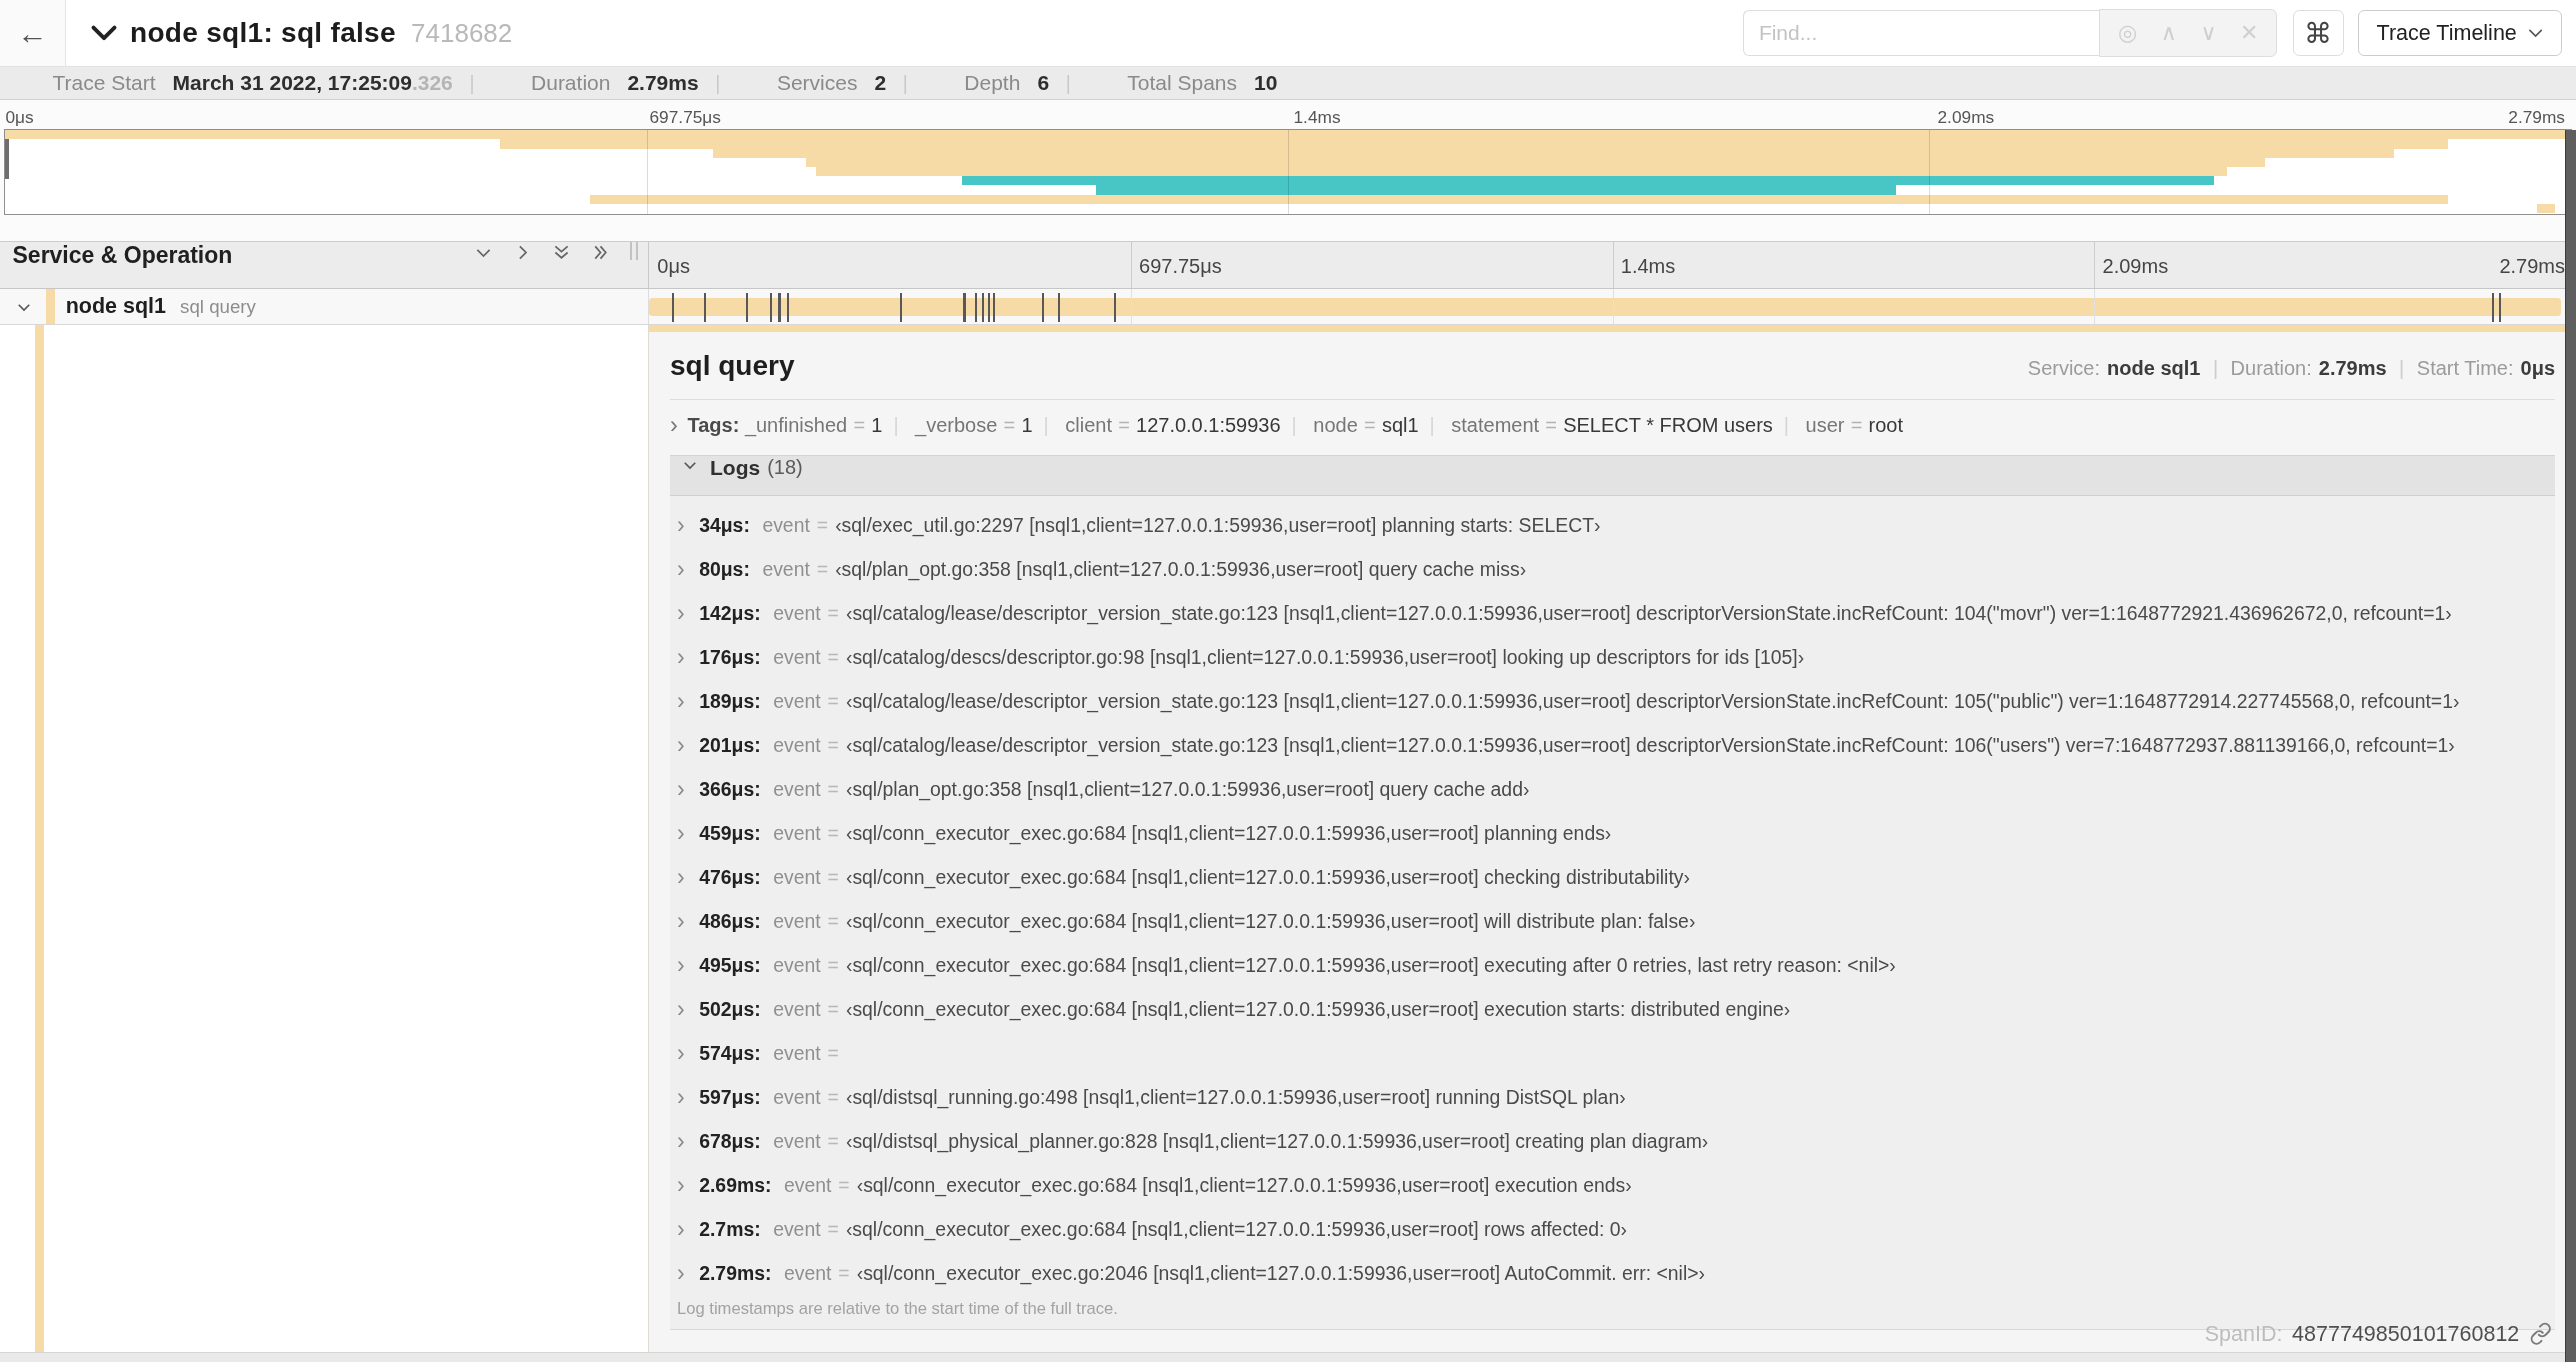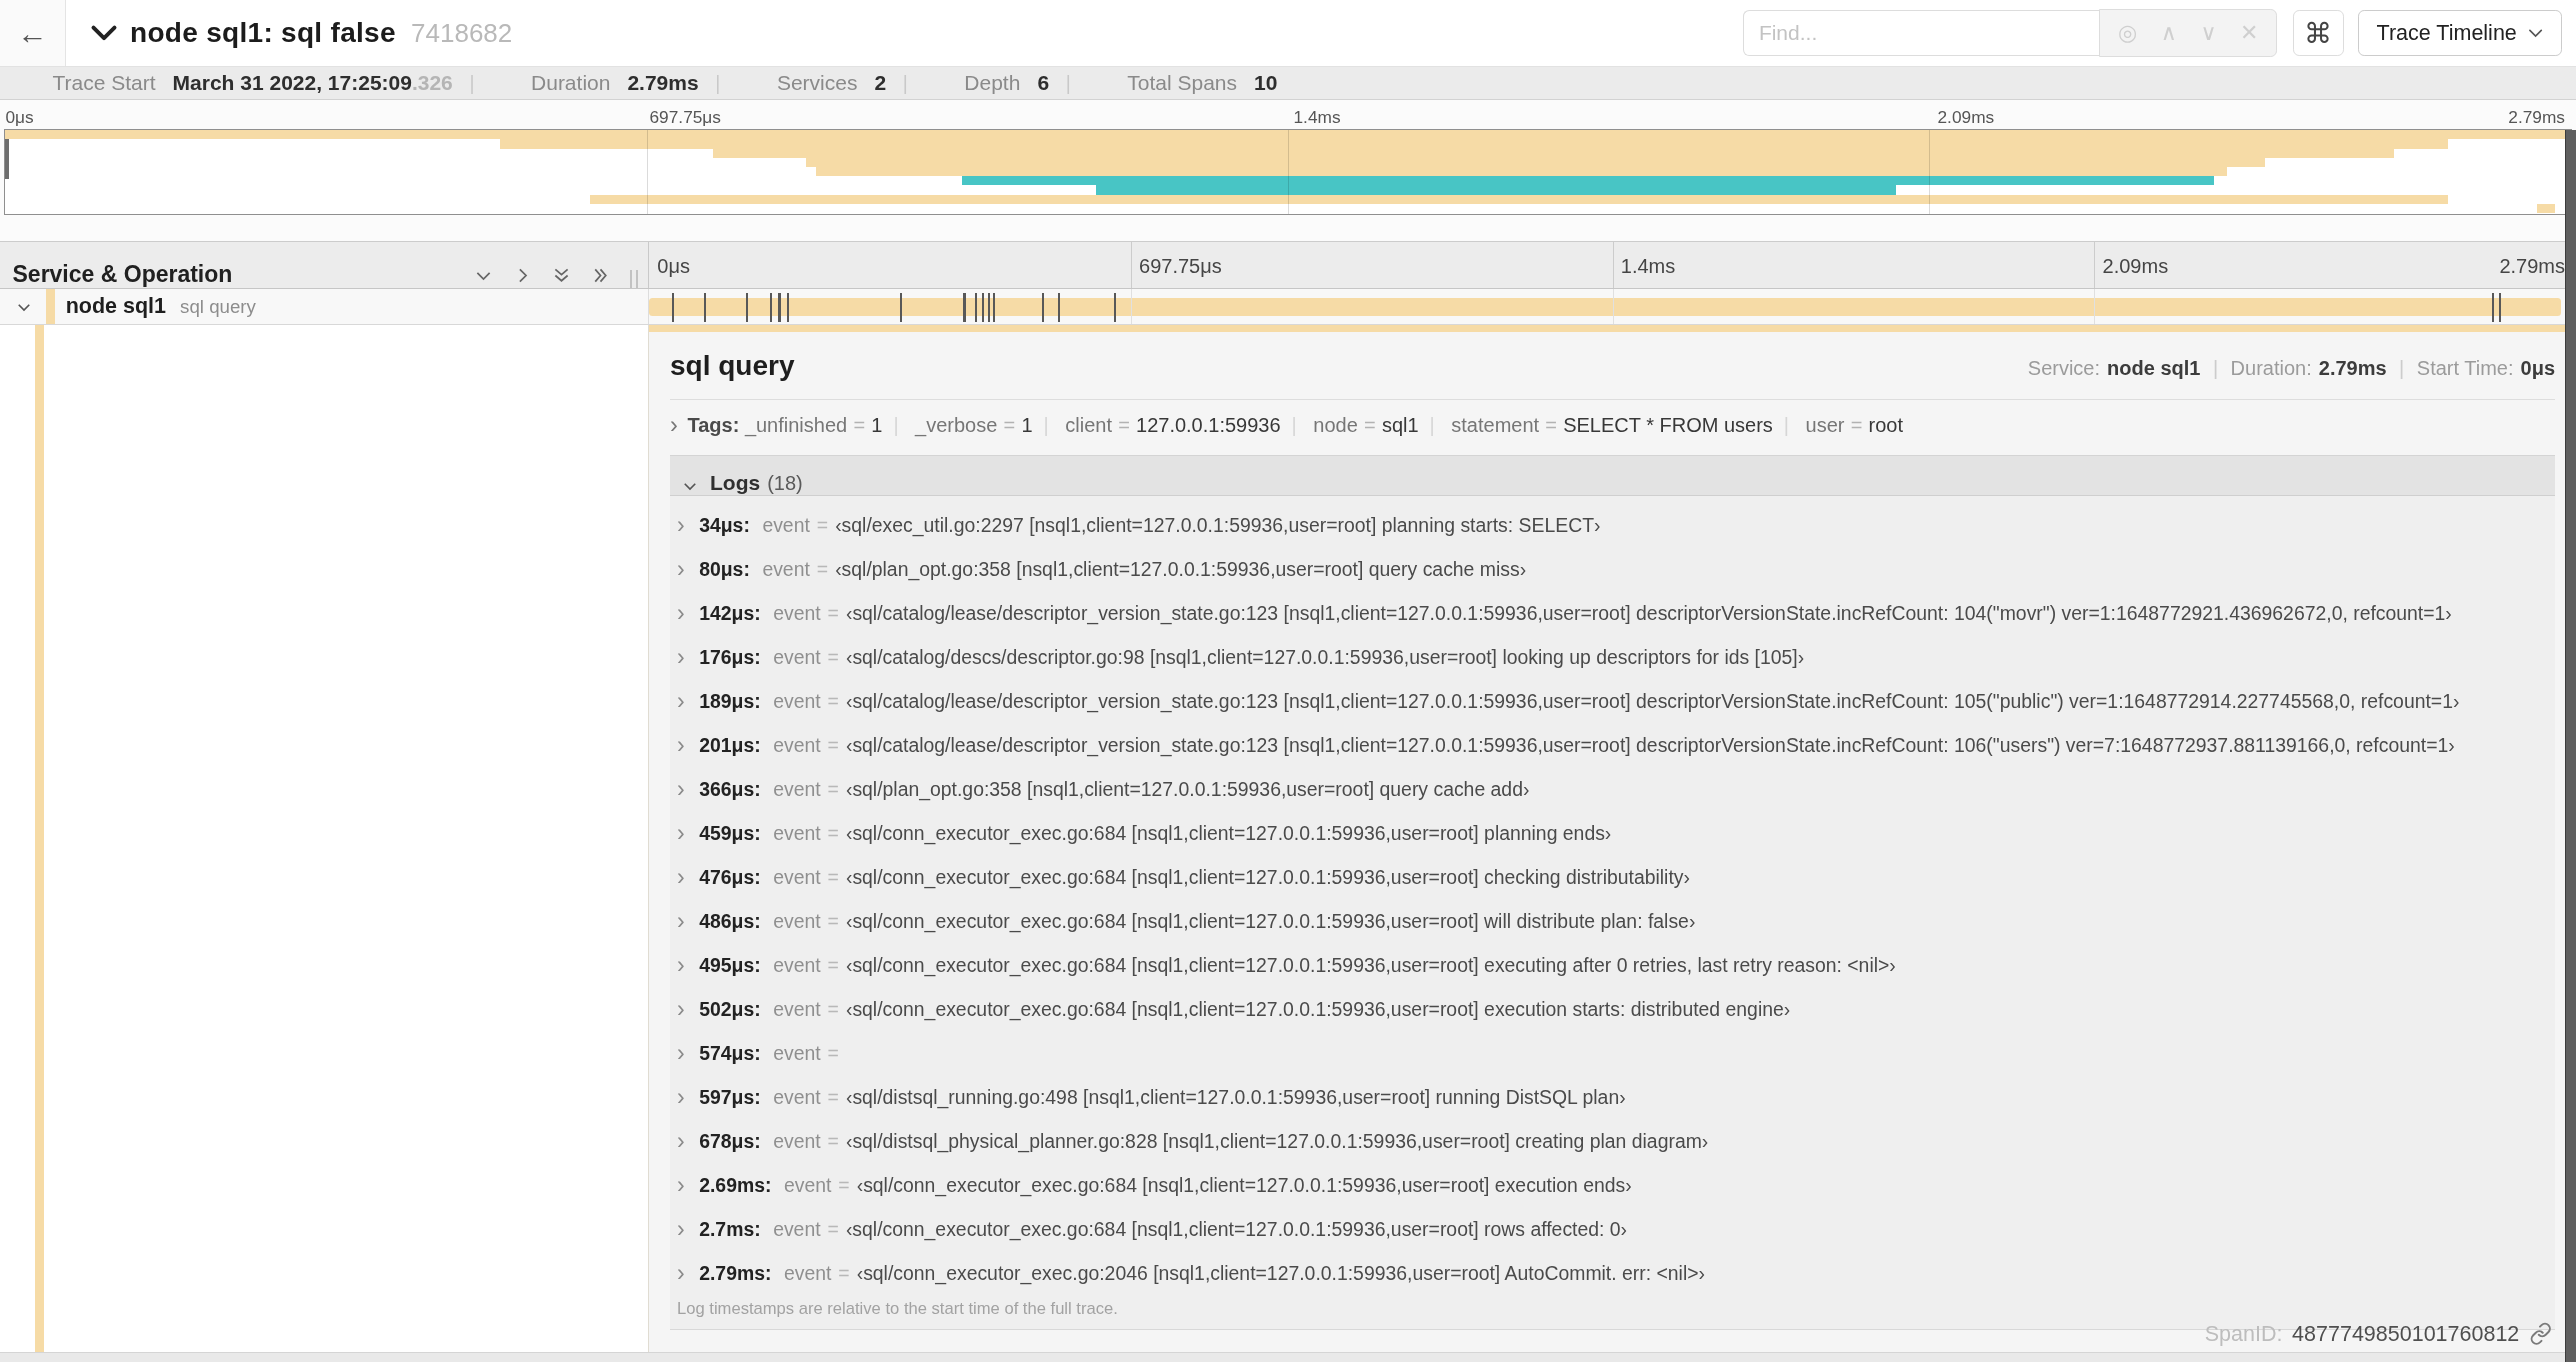--- a/index.html
+++ b/index.html
@@ -40,21 +40,21 @@
   .mini-canvas{position:relative;margin:0 4.2px;height:86px;background:#fff;border:1.4px solid #8f8f8f;
     box-sizing:border-box;overflow:hidden;cursor:crosshair;}
   .mini-row{position:relative;height:9.2px;}
   .mini-bar{position:absolute;top:0;bottom:0;}
   .mini-grid{position:absolute;top:0;bottom:0;width:0.7px;background:rgba(0,0,0,.14);}
   .mini-handle{position:absolute;left:0;top:0;width:4.2px;height:58%;background:#6d6d6d;}
 
   
   .grid-head{height:48px;background:#ececec;border-top:0.7px solid #ccc;border-bottom:0.7px solid #c6c6c6;
     display:flex;box-sizing:border-box;}
-  .gh-left{width:649px;display:flex;align-items:flex-end;padding:0 9.7px 0 12.5px;box-sizing:border-box;
+  .gh-left{width:649px;display:flex;align-items:flex-start;padding:0 9.7px 0 12.5px;box-sizing:border-box;
     border-right:0.7px solid #c9c9c9;}
   .gh-title{font-size:23px;font-weight:bold;color:#202020;}
   .gh-icons{margin-left:auto;display:flex;align-items:center;gap:18px;}
   .gh-icons svg{cursor:pointer;}
   .col-resizer{margin-left:19.4px;display:flex;gap:4.2px;cursor:col-resize;}
   .col-resizer i{display:block;width:2.1px;height:18px;background:#c2c2c2;}
   .gh-right{flex:1;position:relative;font-size:20px;color:#454545;}
   .gh-right .tick-label{position:absolute;top:12.5px;}
   .v-grid{position:absolute;top:0;bottom:0;width:0.7px;background:#ccc;}
 
@@ -88,21 +88,21 @@
   .tags-row{display:flex;align-items:center;margin-top:14px;font-size:20px;white-space:nowrap;overflow:hidden;cursor:pointer;}
   .tags-chev{color:#777;font-size:23.5px;line-height:1;}
   .tags-title{font-weight:bold;color:#4a4a4a;margin-left:9.7px;}
   .tag-item{margin-left:5.5px;text-align:right;}
   .tag-item .k{color:#767676;}
   .tag-item .eq{color:#b2b2b2;margin:0 6.2px;}
   .tag-item .v{color:#383838;}
   .tag-sep{color:#d6d6d6;margin:0 11px;}
   .logs-box{margin-top:18px;background:#efefef;}
   .logs-head{height:39px;background:#e3e3e3;border-top:0.7px solid #d4d4d4;border-bottom:0.7px solid #cfcfcf;
-    display:flex;align-items:flex-end;padding:0 11px;cursor:pointer;}
+    display:flex;align-items:flex-start;padding:0 11px;cursor:pointer;}
   .logs-title{font-size:21px;font-weight:bold;color:#303030;margin-left:11px;}
   .logs-count{font-size:20px;color:#5a5a5a;margin-left:7px;}
   .logs-list{padding-top:7px;}
   .log-row{height:44px;display:flex;align-items:center;font-size:19.4px;white-space:nowrap;overflow:hidden;cursor:pointer;}
   .log-row .chev{color:#8a8a8a;font-size:23px;margin-left:7px;width:18px;}
   .log-row .t{font-weight:bold;color:#222;margin-left:4.2px;}
   .log-row .k{color:#8f8f8f;margin-left:12.5px;}
   .log-row .eq{color:#b8b8b8;margin:0 7px;}
   .log-row .v{color:#4a4a4a;}
   .logs-foot{font-size:16.6px;color:#a2a2a2;padding:4.2px 0 9.7px 7px;border-bottom:0.7px solid #d8d8d8;}

